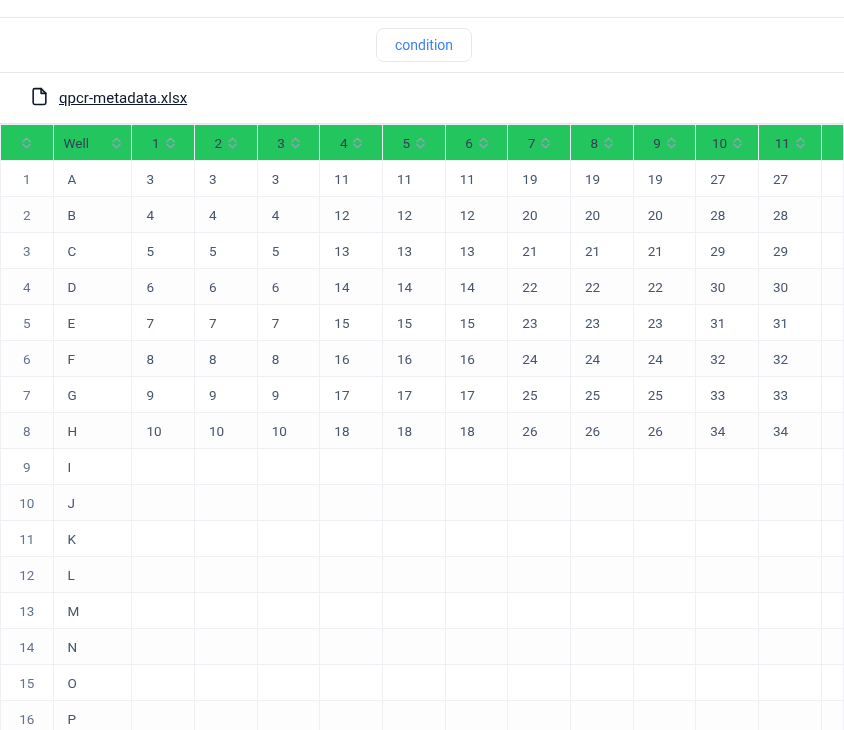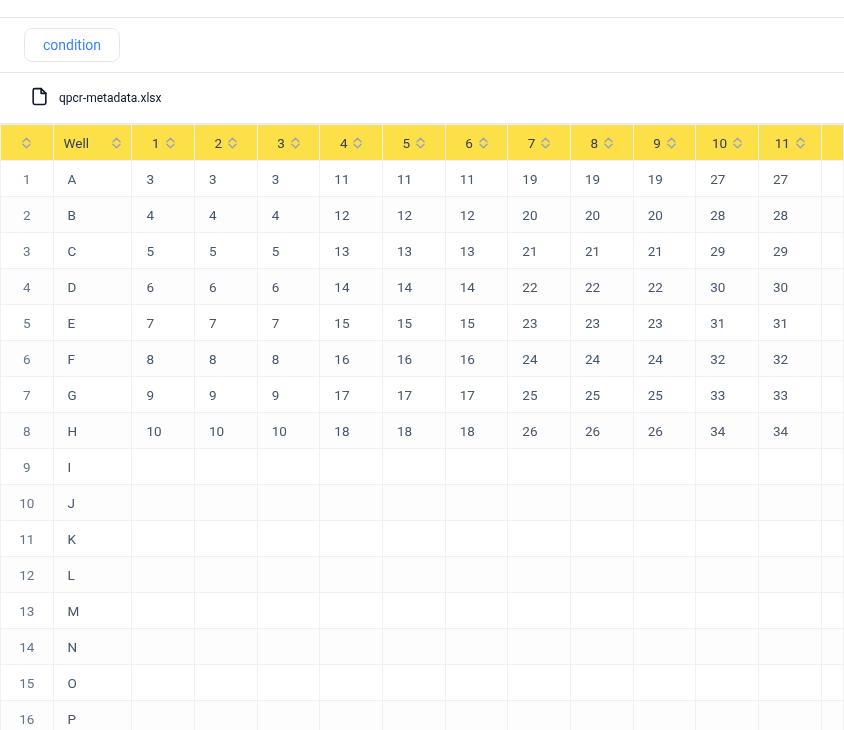--- a/index.html
+++ b/index.html
@@ -14,20 +14,21 @@
 .top-border {
   border-bottom: 1px solid #e5e7eb;
   height: 18px;
 }
 .tabs-row {
   display: flex;
   align-items: center;
   padding: 10px 20px 10px 24px;
   border-bottom: 1px solid #e5e7eb;
   gap: 0;
+  justify-content: center;
 }
 .tab-group {
   display: inline-flex;
   border: 1px solid #e5e7eb;
   border-radius: 8px;
   overflow: hidden;
 }
 .tab {
   padding: 8px 18px;
   font-size: 14px;
@@ -44,22 +45,23 @@
   border-left: 1px solid #e5e7eb;
 }
 .file-row {
   display: flex;
   align-items: center;
   gap: 10px;
   padding: 14px 20px 14px 30px;
 }
 .file-row svg { flex-shrink: 0; }
 .file-name {
-  font-size: 12px;
+  font-size: 15px;
   color: #0f172a;
+  text-decoration: underline;
 }
 .table-wrap {
   overflow-x: hidden;
   border-top: 1px solid #e5e7eb;
 }
 table {
   border-collapse: collapse;
   width: 100%;
   table-layout: fixed;
 }
@@ -72,21 +74,21 @@
   font-size: 13.5px;
   text-align: left;
 }
 td.rownum {
   text-align: center;
   color: #64748b;
   background: #fff;
 }
 th {
   color: #334155;
-  background: #fde047;
+  background: #22c55e;
   font-size: 13.5px;
 }
 th .th-inner, td .td-inner {
   display: flex;
   align-items: center;
   height: 100%;
   padding: 0 10px;
 }
 th .th-inner {
   justify-content: space-between;

